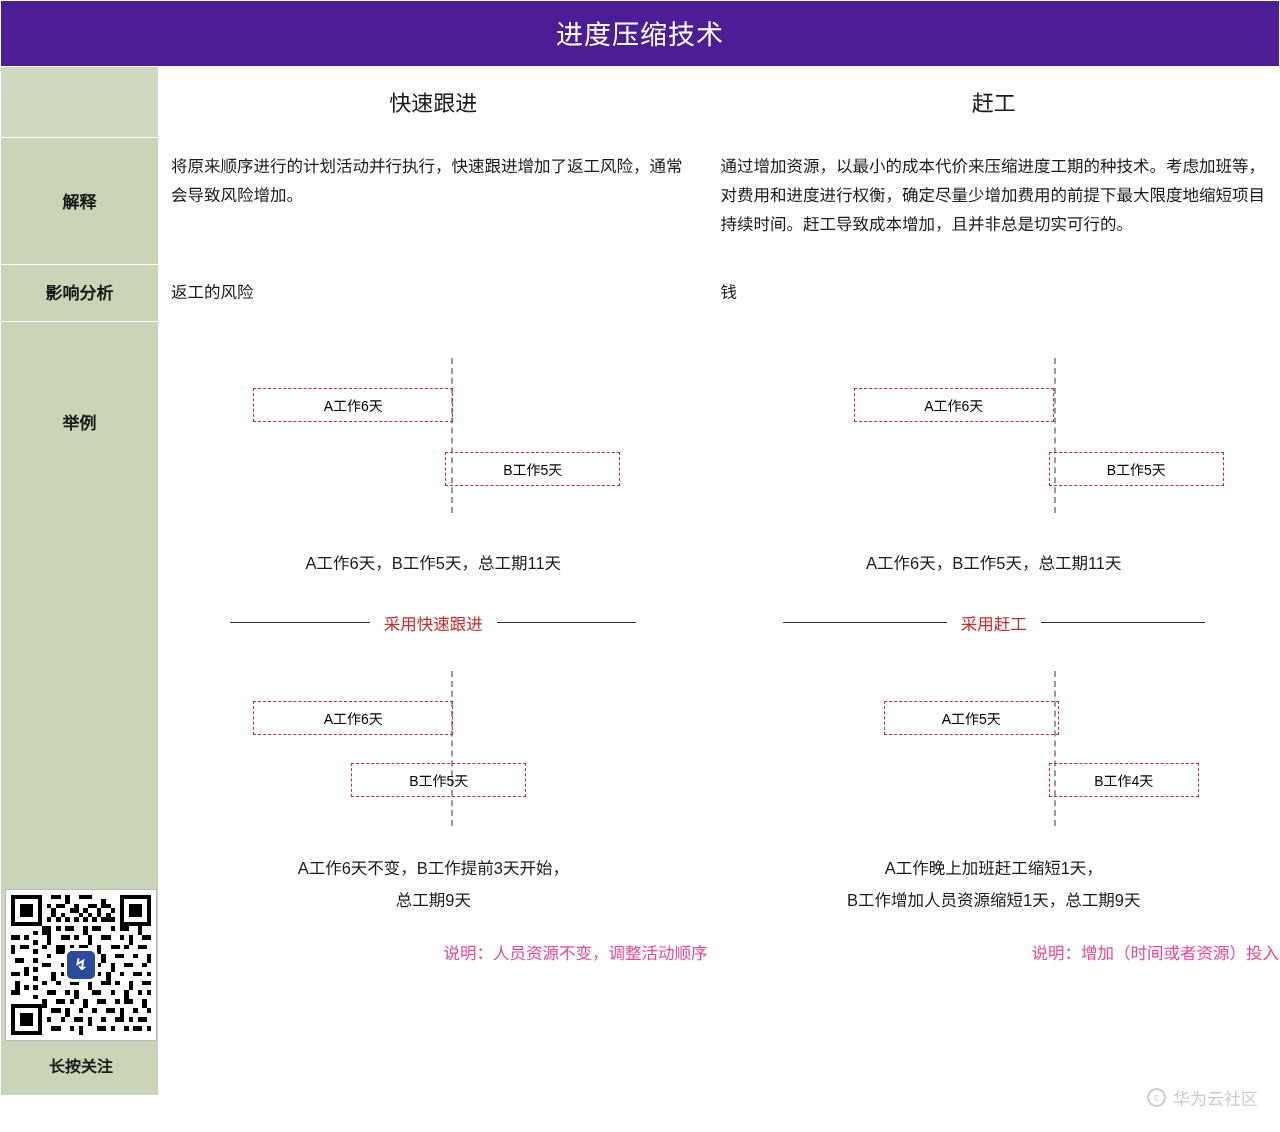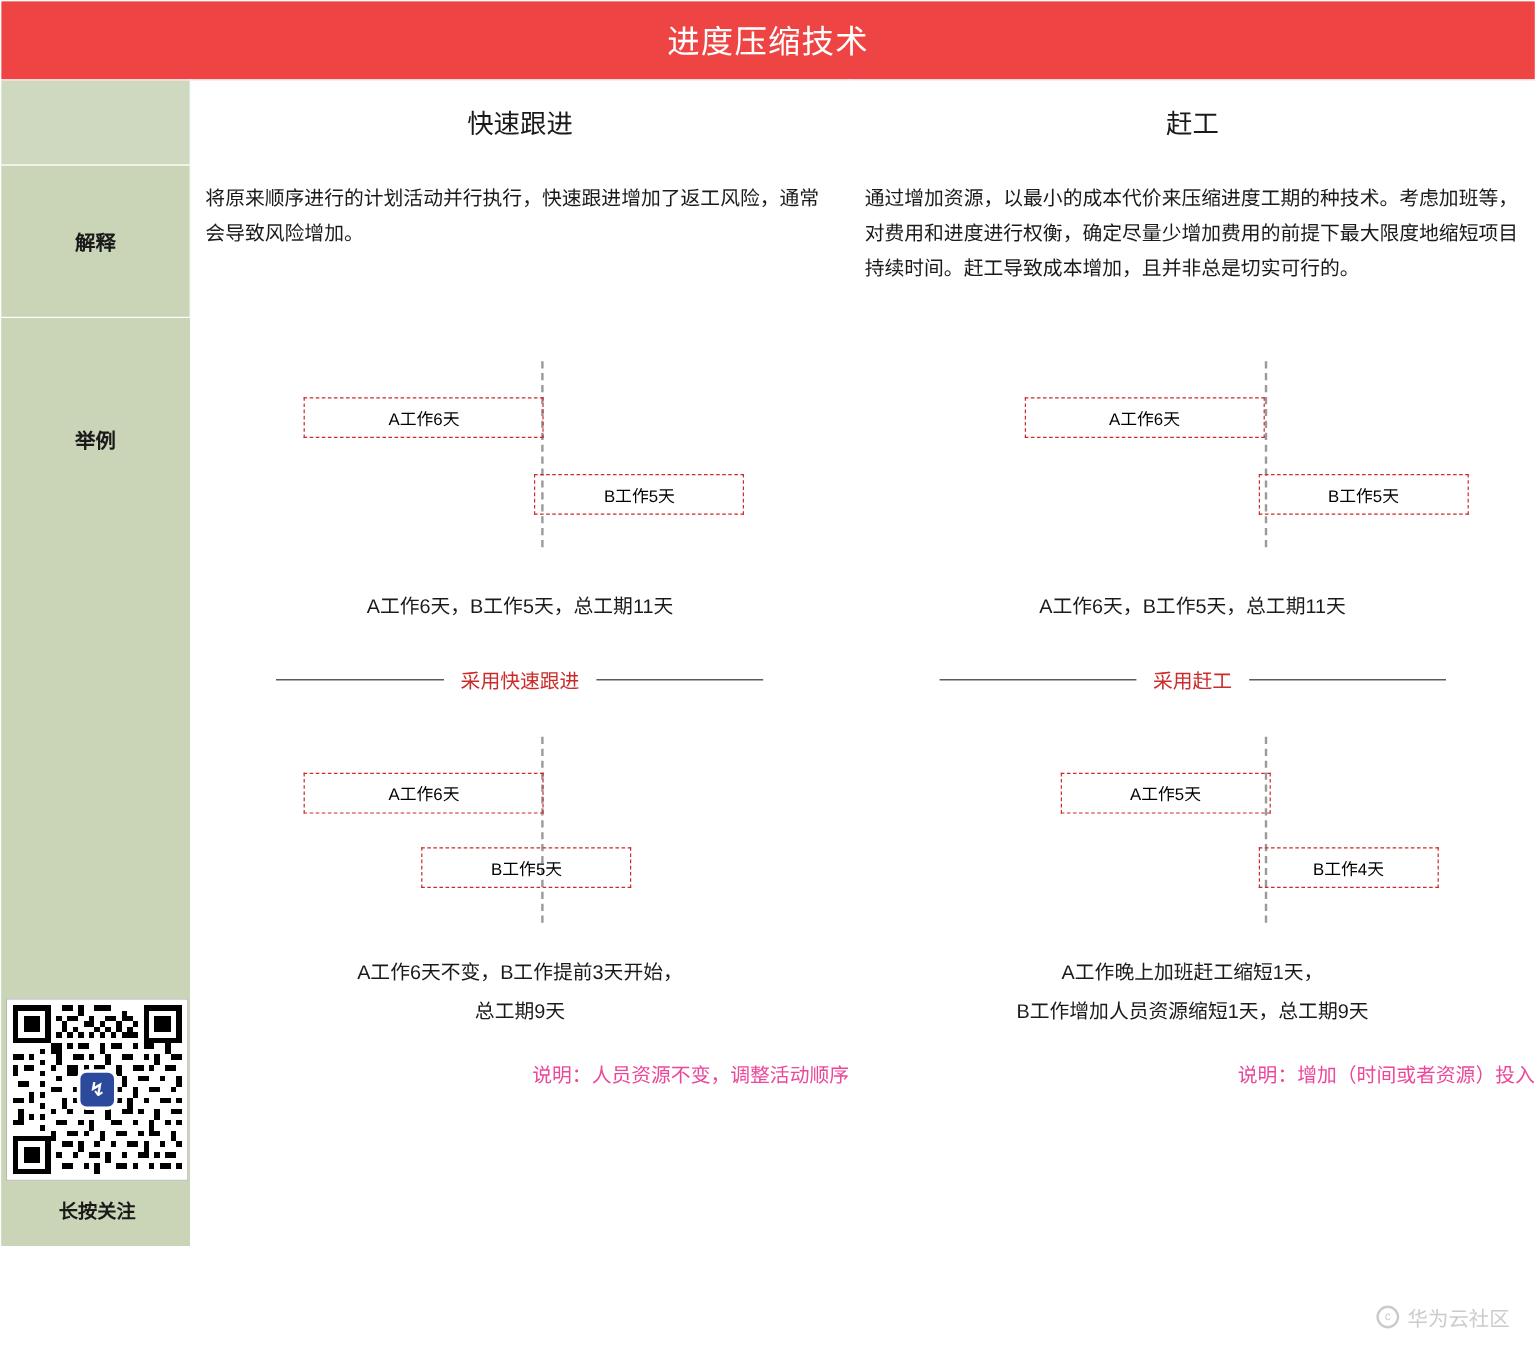--- a/index.html
+++ b/index.html
@@ -17,21 +17,21 @@
   table.main {
     width: 1280px;
     border-collapse: collapse;
     table-layout: fixed;
   }
   table.main td, table.main th {
     border: 1px solid #ffffff;
     vertical-align: top;
   }
   .title-cell {
-    background: #ef4444;
+    background: #4c1d95;
     color: #ffffff;
     font-size: 27px;
     text-align: center;
     padding: 12px 0 14px 0;
     font-weight: normal;
     letter-spacing: 1px;
   }
   .label-col { width: 158px; }
   .col-a { width: 549px; }
   .col-b { width: 571px; }
@@ -204,20 +204,29 @@
         <td class="rowlabel">
           <div class="rowlabel-inner" style="min-height:125px;">
             <span>解释</span>
           </div>
         </td>
         <td class="cell-text">将原来顺序进行的计划活动并行执行，快速跟进增加了返工风险，通常会导致风险增加。</td>
         <td class="cell-text">通过增加资源，以最小的成本代价来压缩进度工期的种技术。考虑加班等，对费用和进度进行权衡，确定尽量少增加费用的前提下最大限度地缩短项目持续时间。赶工导致成本增加，且并非总是切实可行的。</td>
       </tr>
 
 
+      <tr>
+        <td class="rowlabel">
+          <div class="rowlabel-inner" style="min-height:52px;">
+            <span>影响分析</span>
+          </div>
+        </td>
+        <td class="cell-text short">返工的风险</td>
+        <td class="cell-text short">钱</td>
+      </tr>
 
       <tr>
 
         <td class="rowlabel" style="position:relative; height:774px;">
           <div class="rowlabel-inner" style="height:200px;">
             <span>举例</span>
           </div>
           <div class="qr-wrap">
             <div class="qr-box">
               <svg class="qr-canvas" viewBox="0 0 33 33" shape-rendering="crispEdges">

